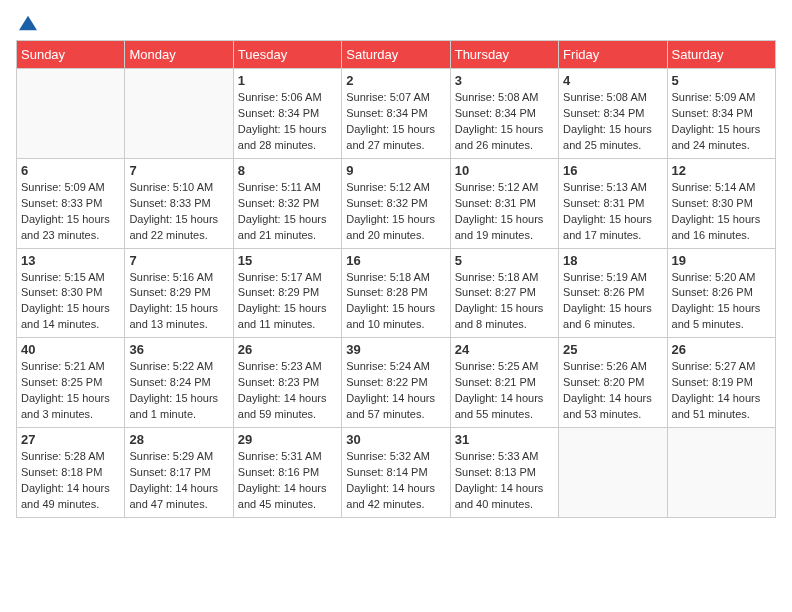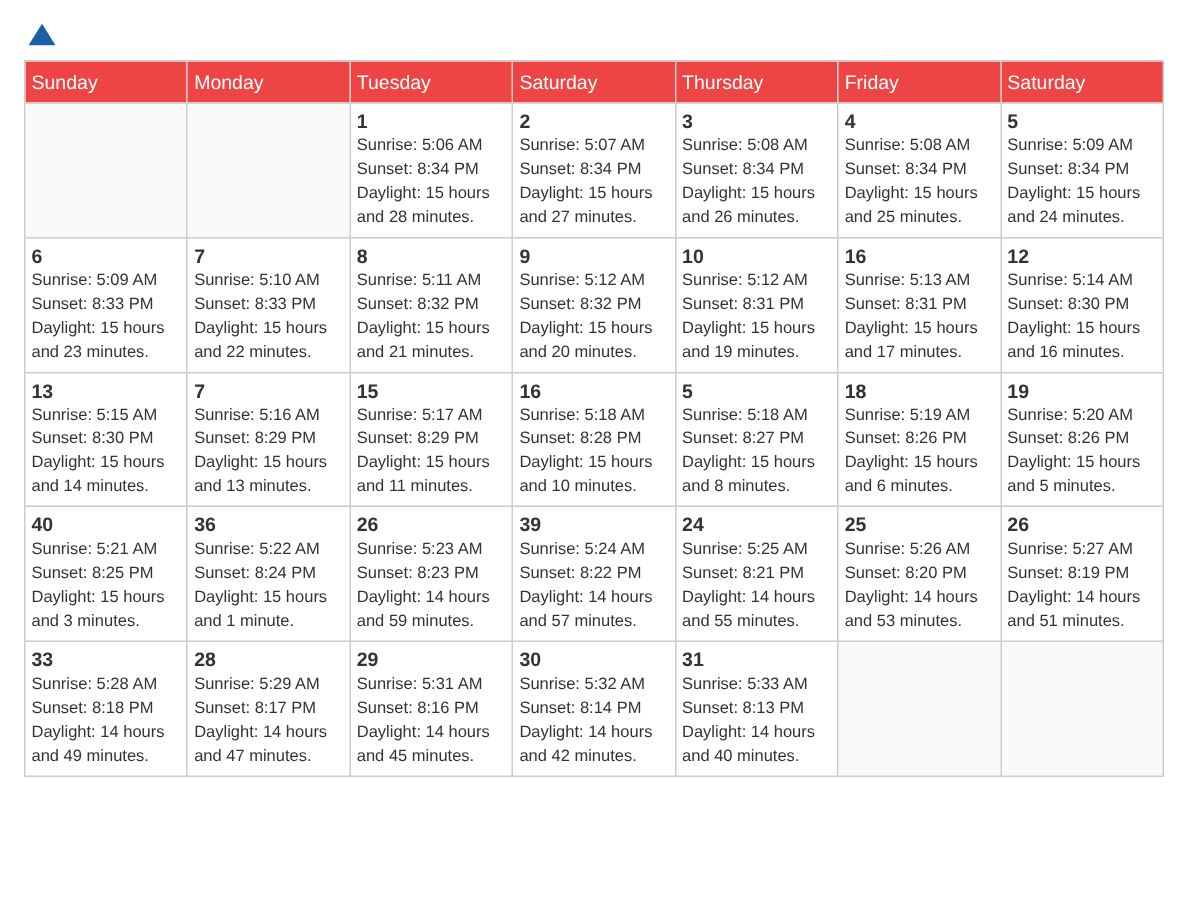--- a/index.html
+++ b/index.html
@@ -226,21 +226,21 @@
           <span class="day-number">25</span>
           <div class="day-info">Sunrise: 5:26 AM<br>Sunset: 8:20 PM<br>Daylight: 14 hours and 53 minutes.</div>
         </td>
         <td>
           <span class="day-number">26</span>
           <div class="day-info">Sunrise: 5:27 AM<br>Sunset: 8:19 PM<br>Daylight: 14 hours and 51 minutes.</div>
         </td>
       </tr>
       <tr>
         <td>
-          <span class="day-number">33</span>
+          <span class="day-number">27</span>
           <div class="day-info">Sunrise: 5:28 AM<br>Sunset: 8:18 PM<br>Daylight: 14 hours and 49 minutes.</div>
         </td>
         <td>
           <span class="day-number">28</span>
           <div class="day-info">Sunrise: 5:29 AM<br>Sunset: 8:17 PM<br>Daylight: 14 hours and 47 minutes.</div>
         </td>
         <td>
           <span class="day-number">29</span>
           <div class="day-info">Sunrise: 5:31 AM<br>Sunset: 8:16 PM<br>Daylight: 14 hours and 45 minutes.</div>
         </td>

